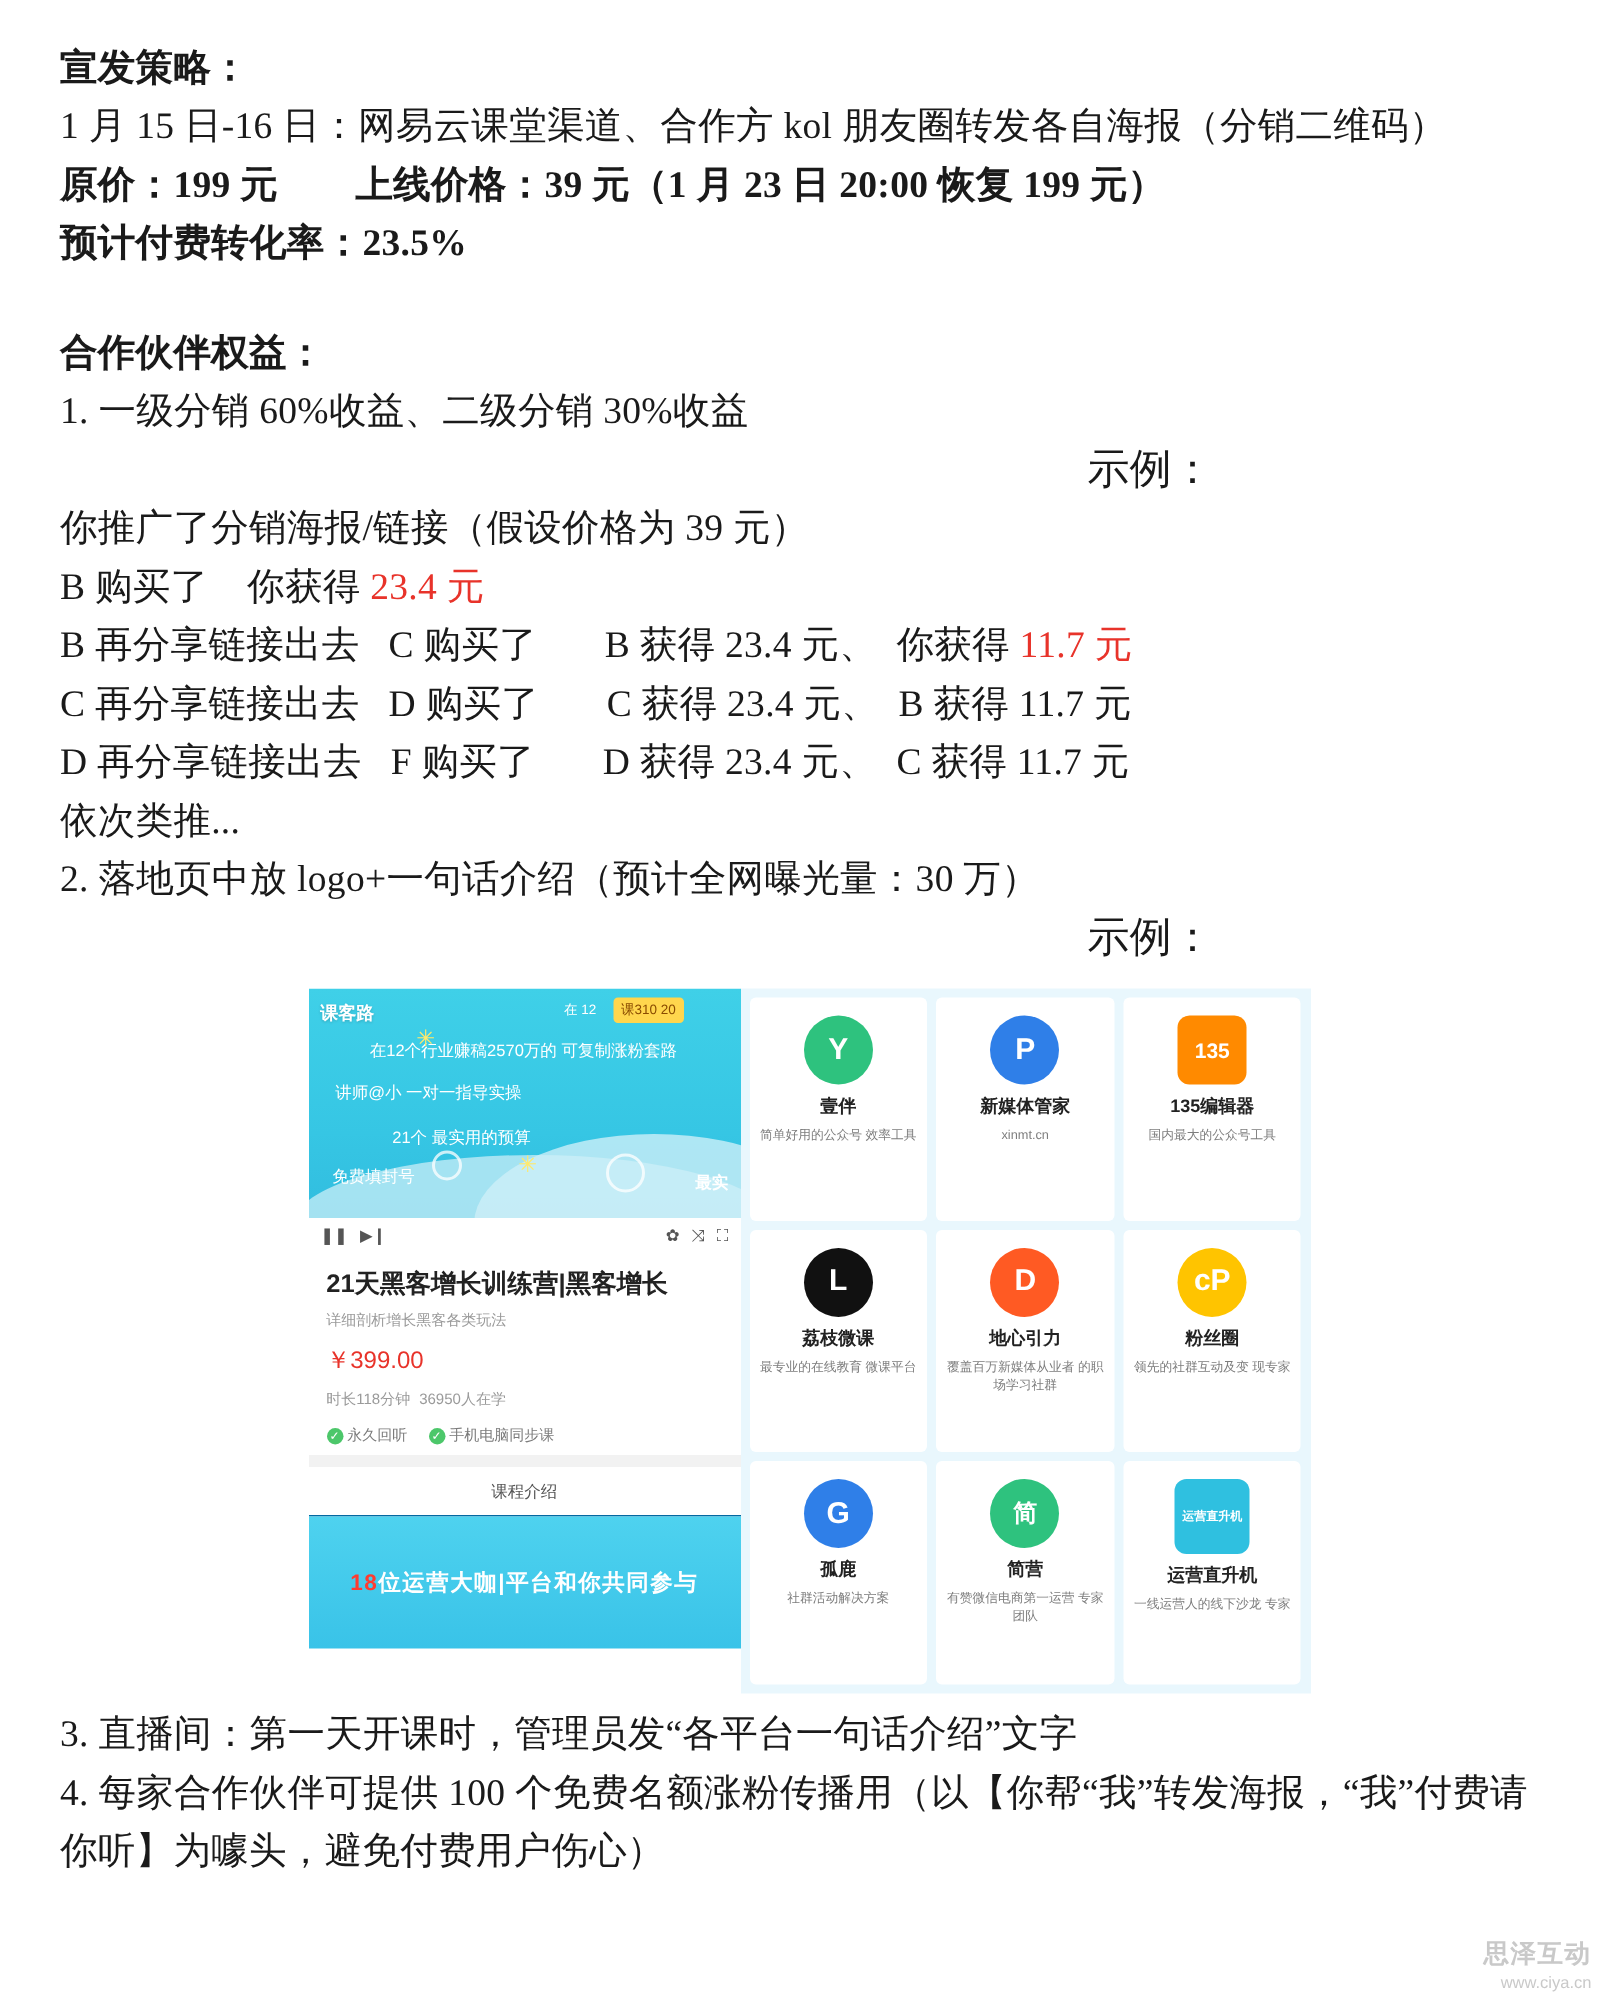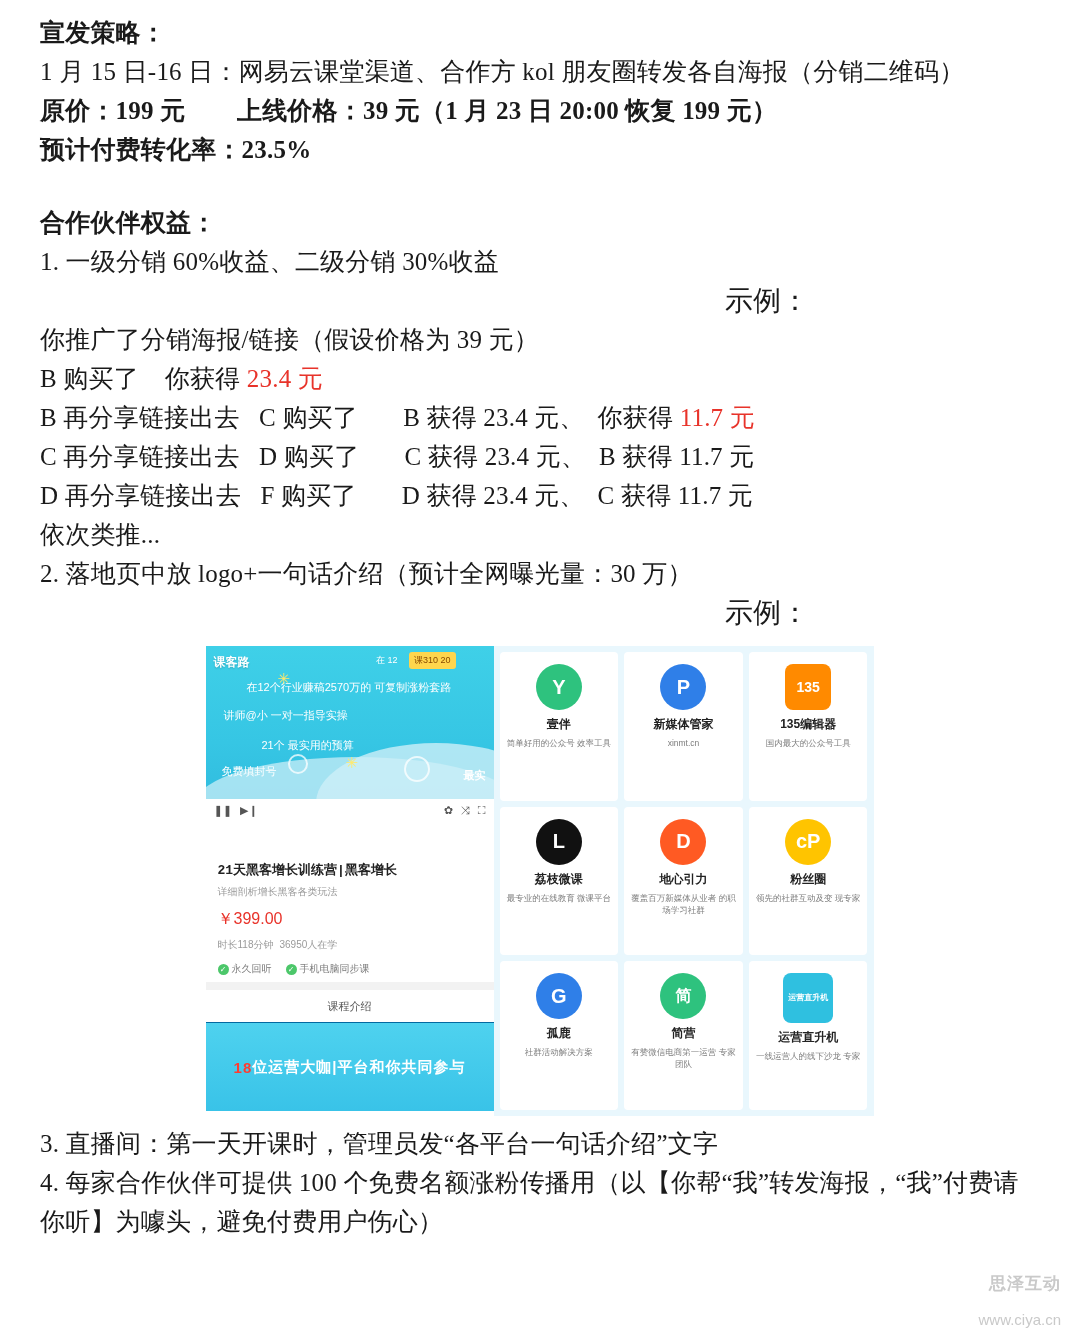--- a/index.html
+++ b/index.html
@@ -16,21 +16,21 @@
     overflow: hidden;
   }
   .page {
     position: relative;
     width: 1079px;
     height: 1340px;
     padding: 0;
     box-sizing: border-box;
   }
   .content {
-    padding: 13px 40px 0 40px;
+    padding: 26px 40px 0 40px;
   }
   .line {
     font-size: 25px;
     line-height: 39px;
     white-space: pre-wrap;
     letter-spacing: 0.2px;
   }
   .bold {
     font-weight: bold;
   }
@@ -189,25 +189,24 @@
     font-size: 11px;
     color: #555;
     font-family: "DejaVu Sans", sans-serif;
   }
   .ctrl-spacer { flex: 1; }
 
   .vinfo {
     padding: 10px 12px 6px 12px;
   }
   .vinfo .t1 {
-    font-size: 13px;
+    font-size: 17px;
     color: #222;
-    font-family: Liberation Mono, monospace;
-    font-weight: bold;
-    margin-top: 30px;
+    font-family: Liberation Sans, sans-serif;
+    font-weight: bold;
   }
   .vinfo .t2 {
     font-size: 10px;
     color: #9a9a9a;
     margin-top: 6px;
     font-family: "Liberation Sans", sans-serif;
   }
   .vinfo .price {
     margin-top: 10px;
     font-size: 16px;
@@ -331,22 +330,22 @@
     text-align: right;
     color: #c9c9c9;
     font-family: "Liberation Sans", sans-serif;
   }
   .watermark .wm1 {
     font-size: 17px;
     font-weight: bold;
     letter-spacing: 1px;
   }
   .watermark .wm2 {
-    font-size: 15px;
-    margin-top: 16px;
+    font-size: 11px;
+    margin-top: 2px;
   }
 </style>
 </head>
 <body>
 
 <div class="page">
   <div class="content">
 
     <div class="line bold">宣发策略：</div>
     <div class="line">1 月 15 日-16 日：网易云课堂渠道、合作方 kol 朋友圈转发各自海报（分销二维码）</div>

